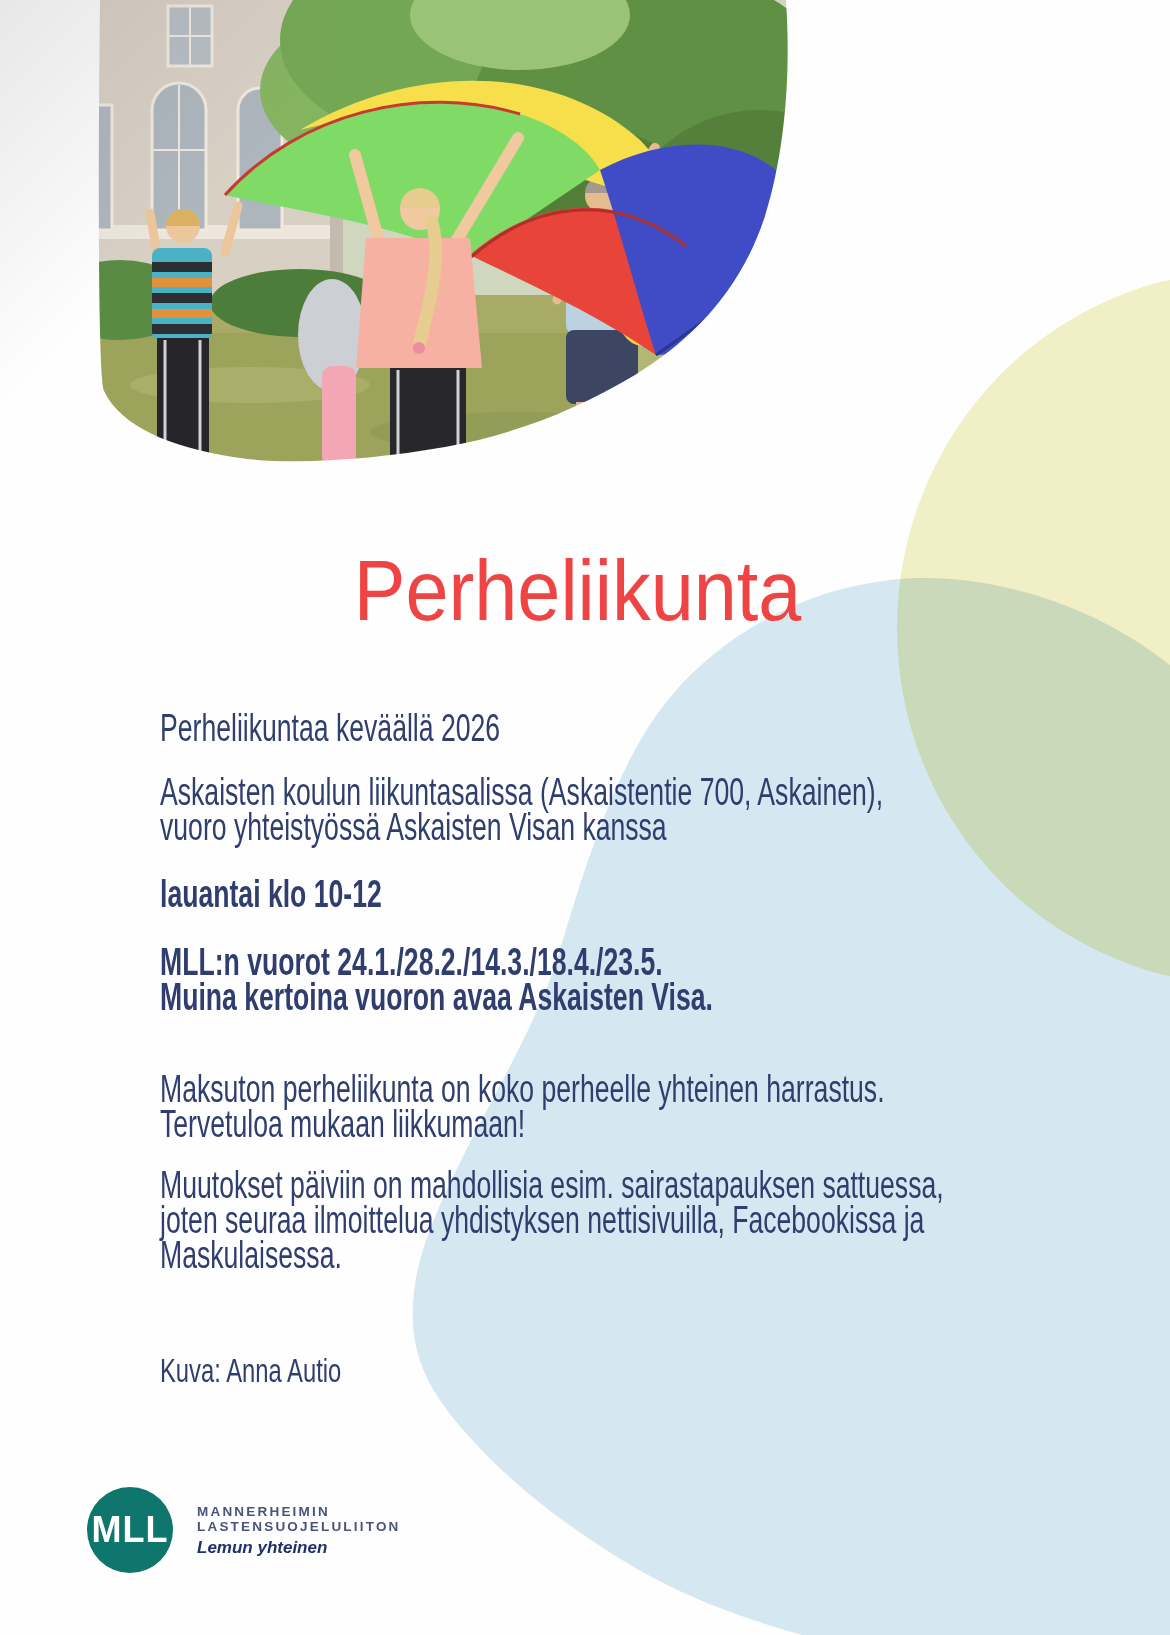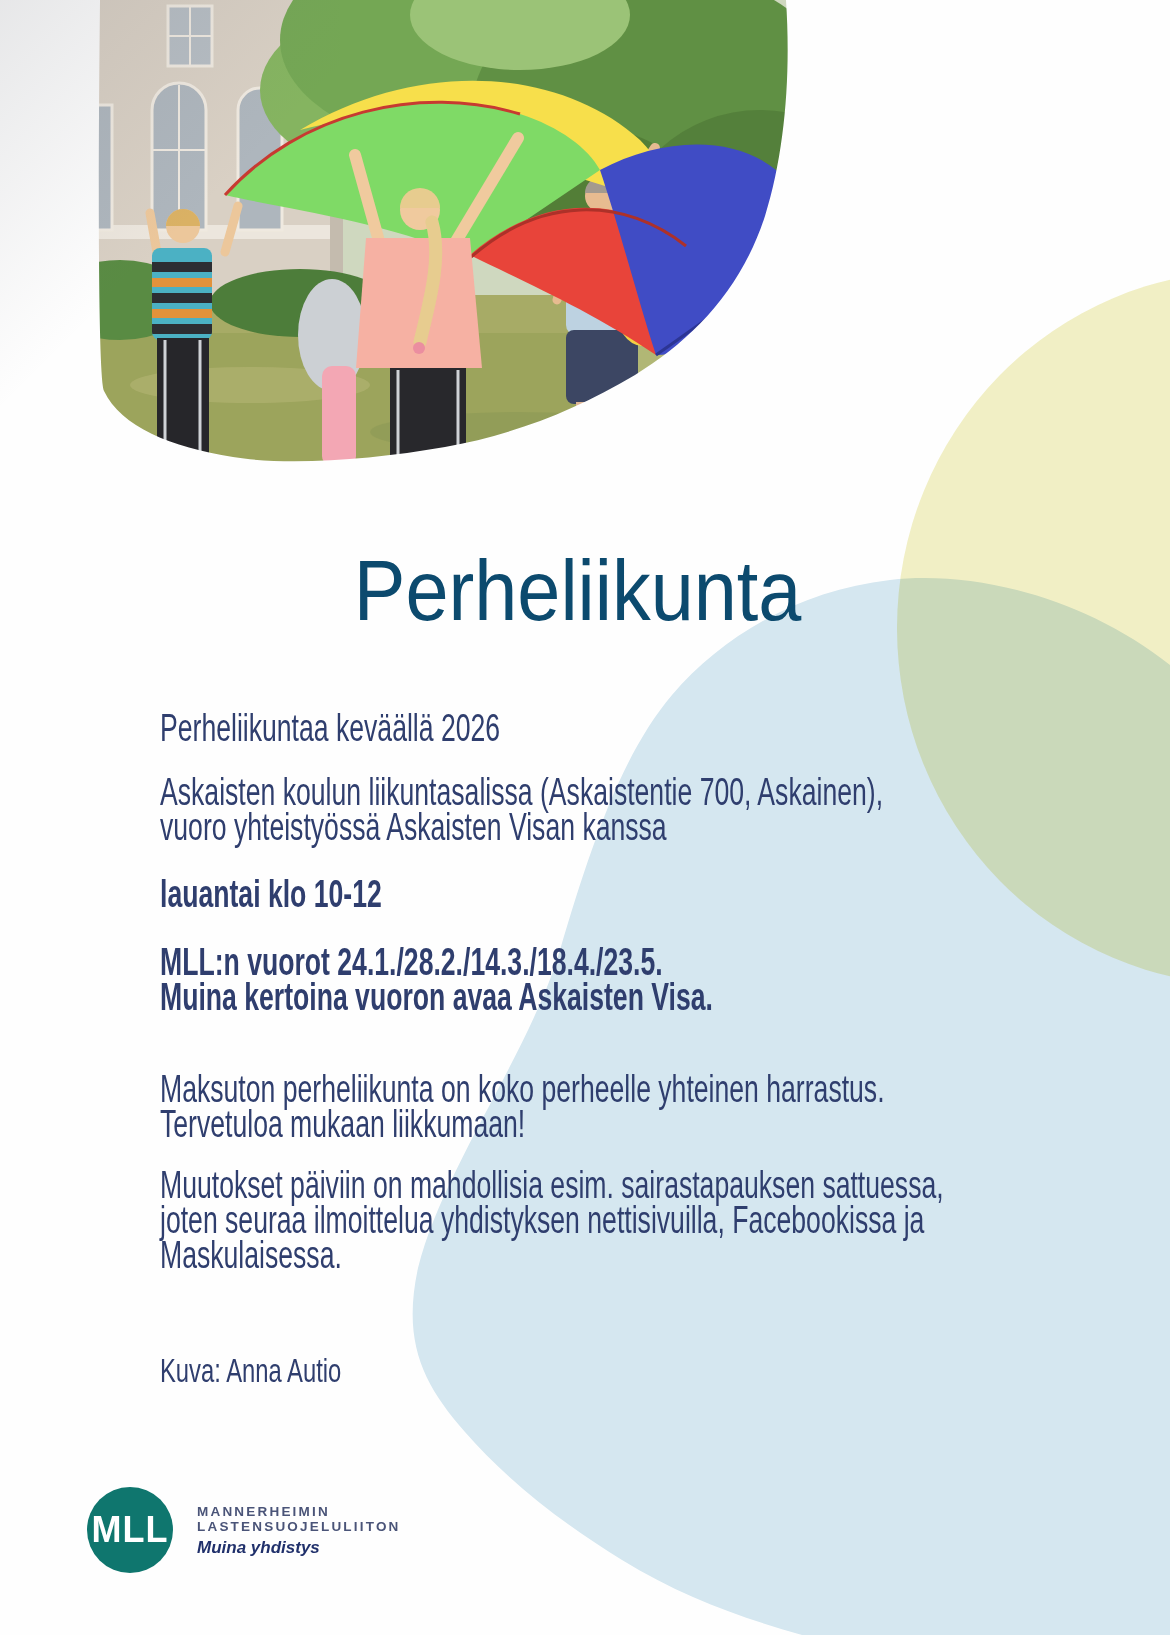--- a/index.html
+++ b/index.html
@@ -12,21 +12,21 @@
   }
   .bg-svg{position:absolute;left:0;top:0;width:1170px;height:1635px;}
   .corner-shade{
     position:absolute;left:0;top:0;width:340px;height:640px;
     background:linear-gradient(135deg, rgba(110,112,120,0.16), rgba(255,255,255,0) 42%);
     pointer-events:none;
   }
   .t-title{
     position:absolute;left:0;top:484px;width:1156px;
     text-align:center;font-size:86px;line-height:96px;font-weight:400;
-    color:#0c4a6e;white-space:nowrap;
+    color:#ef4444;white-space:nowrap;
   }
   .t-title .scale{display:inline-block;transform:scaleX(0.9);transform-origin:center top;}
   .txt{
     position:absolute;left:160px;
     color:#2f3e6e;font-size:38px;line-height:35px;
     transform:scaleX(0.7);transform-origin:left top;
     white-space:nowrap;
   }
   .txt.bold{font-weight:700;}
   .t-heading{top:711px;}
@@ -254,17 +254,17 @@
     <div>Kuva: Anna Autio</div>
   </div>
 
   <div class="logo">
     <div class="logo-circle">
       <span>MLL</span>
     </div>
     <div class="logo-text">
       <div class="logo-org">MANNERHEIMIN</div>
       <div class="logo-org">LASTENSUOJELULIITON</div>
-      <div class="logo-chapter">Muina yhdistys</div>
+      <div class="logo-chapter">Lemun yhteinen</div>
     </div>
   </div>
 
 </div>
 
 </body></html>

